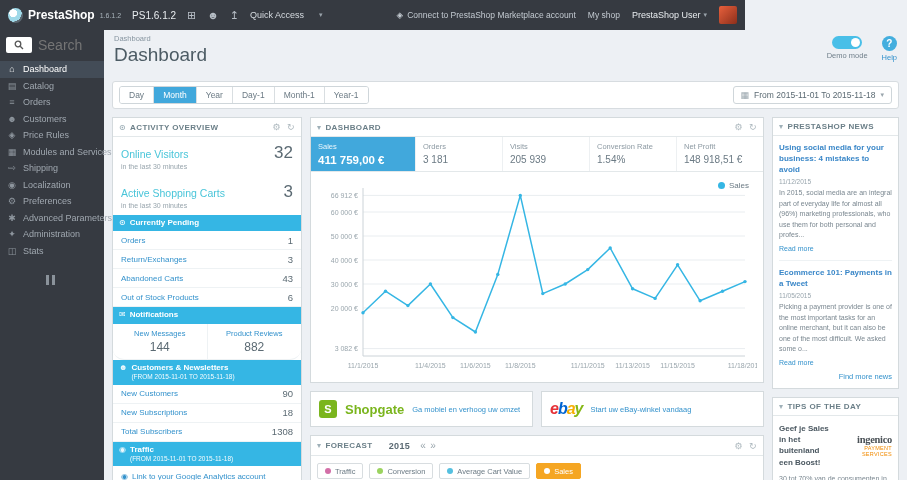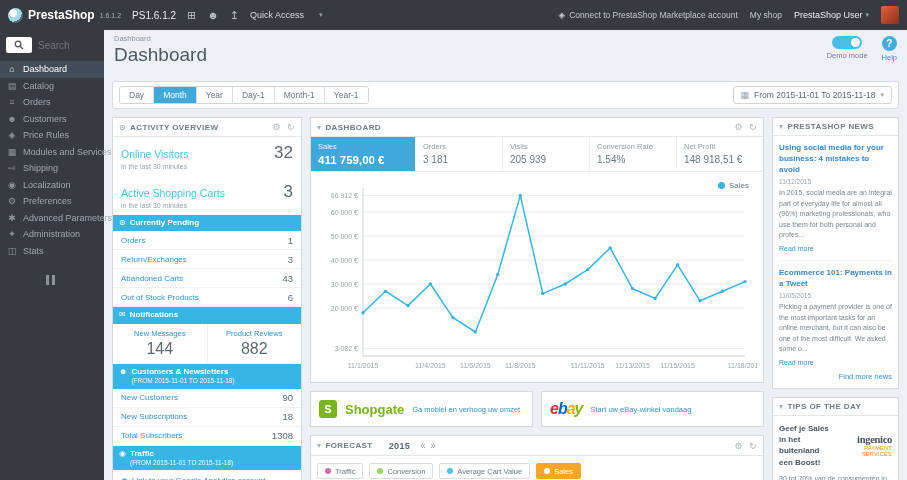--- a/index.html
+++ b/index.html
@@ -4,38 +4,38 @@
 <style>
   :root{
     --accent-blue:#41a8dc; --bar-cyan:#35b6e4; --link-blue:#3492cc;
     --orange:#f5a623; --dark:#363a41; --sales-line:#35b6e4;
   }
   *{margin:0;padding:0;box-sizing:border-box;}
   html,body{width:907px;height:480px;overflow:hidden;}
   body{font-family:"Liberation Sans","DejaVu Sans",sans-serif;background:#edf0f4;color:#555;font-size:11px;position:relative;}
 
   
-  .topbar{position:absolute;top:0;left:0;width:907px;height:30px;background:var(--dark);display:flex;align-items:center;color:#fff;padding:0 8px;gap:11px;z-index:20;}
+  .topbar{position:absolute;top:0;left:0;width:745px;height:30px;background:var(--dark);display:flex;align-items:center;color:#fff;padding:0 8px;gap:11px;z-index:20;}
   .tb-logo{display:flex;align-items:center;gap:5px;font-size:12px;font-weight:bold;white-space:nowrap;}
   .tb-logo-mark{width:15px;height:15px;border-radius:50%;background:radial-gradient(circle at 35% 35%,#ffffff 0 28%,#a0d9e8 29% 60%,#5b6770 61% 100%);}
   .tb-ver{font-size:7px;color:#aab4bc;font-weight:normal;align-self:flex-start;margin-top:4px;}
   .tb-shop{font-size:10px;color:#e8ecef;}
   .tb-ico{color:#b7bec6;font-size:11px;cursor:pointer;line-height:1;}
   .tb-quick{font-size:9px;color:#d6dbe0;display:flex;align-items:center;gap:15px;cursor:pointer;white-space:nowrap;}
   .tb-right{margin-left:auto;display:flex;align-items:center;gap:12px;white-space:nowrap;}
   .tb-link{font-size:8.5px;color:#c3cad1;display:flex;align-items:center;gap:4px;cursor:pointer;}
   .tb-user{font-size:9px;color:#e8ecef;display:flex;align-items:center;gap:3px;cursor:pointer;}
   .tb-avatar{width:18px;height:18px;background:linear-gradient(135deg,#e8603c,#8c2f1b);border-radius:2px;}
   .caret{font-size:7px;color:#98a1a9;}
 
   
   .sidebar{position:absolute;top:30px;left:0;bottom:0;width:104px;background:var(--dark);color:#a0a8b0;z-index:15;}
   .sb-search{display:flex;align-items:center;margin:7px 6px 8px;}
   .sb-search-btn{width:26px;height:16px;background:#fff;border-radius:2px;display:flex;align-items:center;justify-content:center;cursor:pointer;}
-  .sb-search input{flex:1;width:58px;background:transparent;border:none;outline:none;color:#9aa2ab;font-size:10px;padding-left:6px;font-family:"Liberation Sans",sans-serif;}
+  .sb-search input{flex:1;width:58px;background:transparent;border:none;outline:none;color:#9aa2ab;font-size:14px;padding-left:6px;font-family:"Liberation Sans",sans-serif;}
   .sb-item{display:flex;align-items:center;gap:5px;padding:3px 4px 3px 6px;font-size:9px;cursor:pointer;white-space:nowrap;height:16.5px;}
   .sb-item.active{background:#434c57;color:#fff;}
   .sb-ic{width:12px;text-align:center;font-size:9px;color:#8d959d;flex:0 0 12px;}
   .sb-item.active .sb-ic{color:#fff;}
   .sb-collapse{margin:16px auto 0;width:12px;display:flex;gap:3px;cursor:pointer;}
   .sb-collapse i{display:block;width:3px;height:10px;background:#8a929a;}
 
   
   .main{position:absolute;top:30px;left:104px;width:803px;bottom:0;padding:3px 8px;overflow:hidden;}
   .page-head{display:flex;justify-content:space-between;align-items:flex-start;padding:1px 2px;}
@@ -76,21 +76,21 @@
   .abar{background:var(--bar-cyan);color:#fff;font-size:8px;font-weight:bold;padding:3px 6px;display:flex;gap:4px;align-items:flex-start;line-height:1.3;}
   .abar .aic{font-size:8px;opacity:.9;}
   .abar .asub{display:block;font-size:6.5px;font-weight:normal;opacity:.95;}
   .arow{display:flex;justify-content:space-between;align-items:center;padding:3.5px 8px;border-bottom:1px solid #eef2f4;font-size:8px;}
   .arow .l{color:var(--link-blue);cursor:pointer;}
   .arow .v{color:#5b6a73;font-size:9.5px;}
   .ncells{display:flex;text-align:center;border-bottom:1px solid #eef2f4;border-radius:11px;}
   .ncell{flex:1;padding:5px 4px;cursor:pointer;}
   .ncell:first-child{border-right:1px solid #eef2f4;}
   .ncell .l{font-size:7.5px;color:var(--link-blue);}
-  .ncell .v{font-size:16px;color:#5b6a73;margin-top:2px;}
+  .ncell .v{font-size:12px;color:#5b6a73;margin-top:2px;}
   .alink{padding:6px 8px;font-size:8px;color:var(--link-blue);display:flex;gap:4px;align-items:center;cursor:pointer;}
 
   
   .kpis{display:flex;border-bottom:1px solid #e3e8ea;}
   .kpi{flex:1;padding:5px 7px;border-left:1px solid #edf0f2;cursor:pointer;min-width:0;}
   .kpi:first-child{border-left:none;}
   .kpi .kl{font-size:7.5px;color:#8d9aa3;white-space:nowrap;}
   .kpi .kv{font-size:10px;color:#6b7a84;margin-top:3px;white-space:nowrap;}
   .kpi.active{background:var(--accent-blue);flex:1.25;}
   .kpi.active .kl{color:#eaf6fc;}

